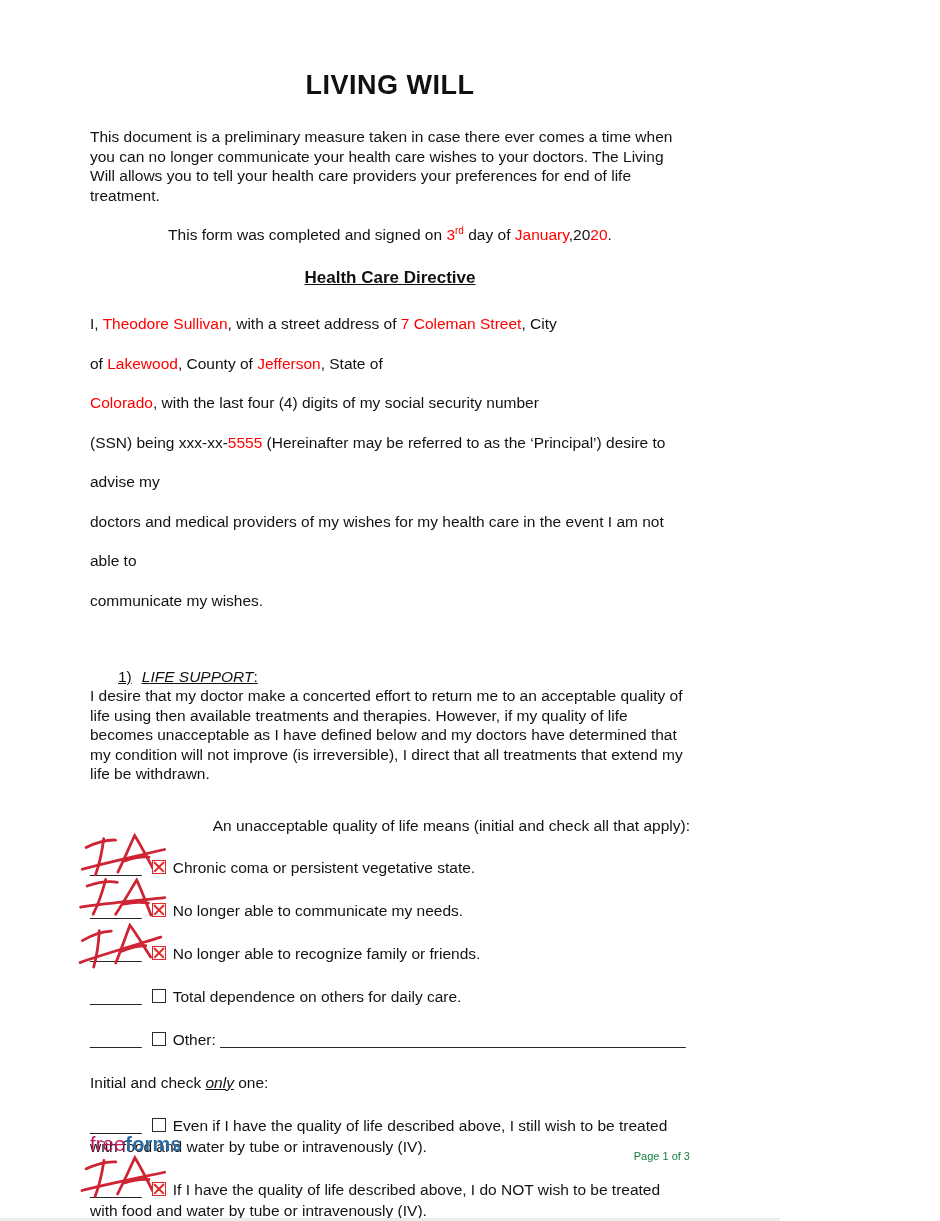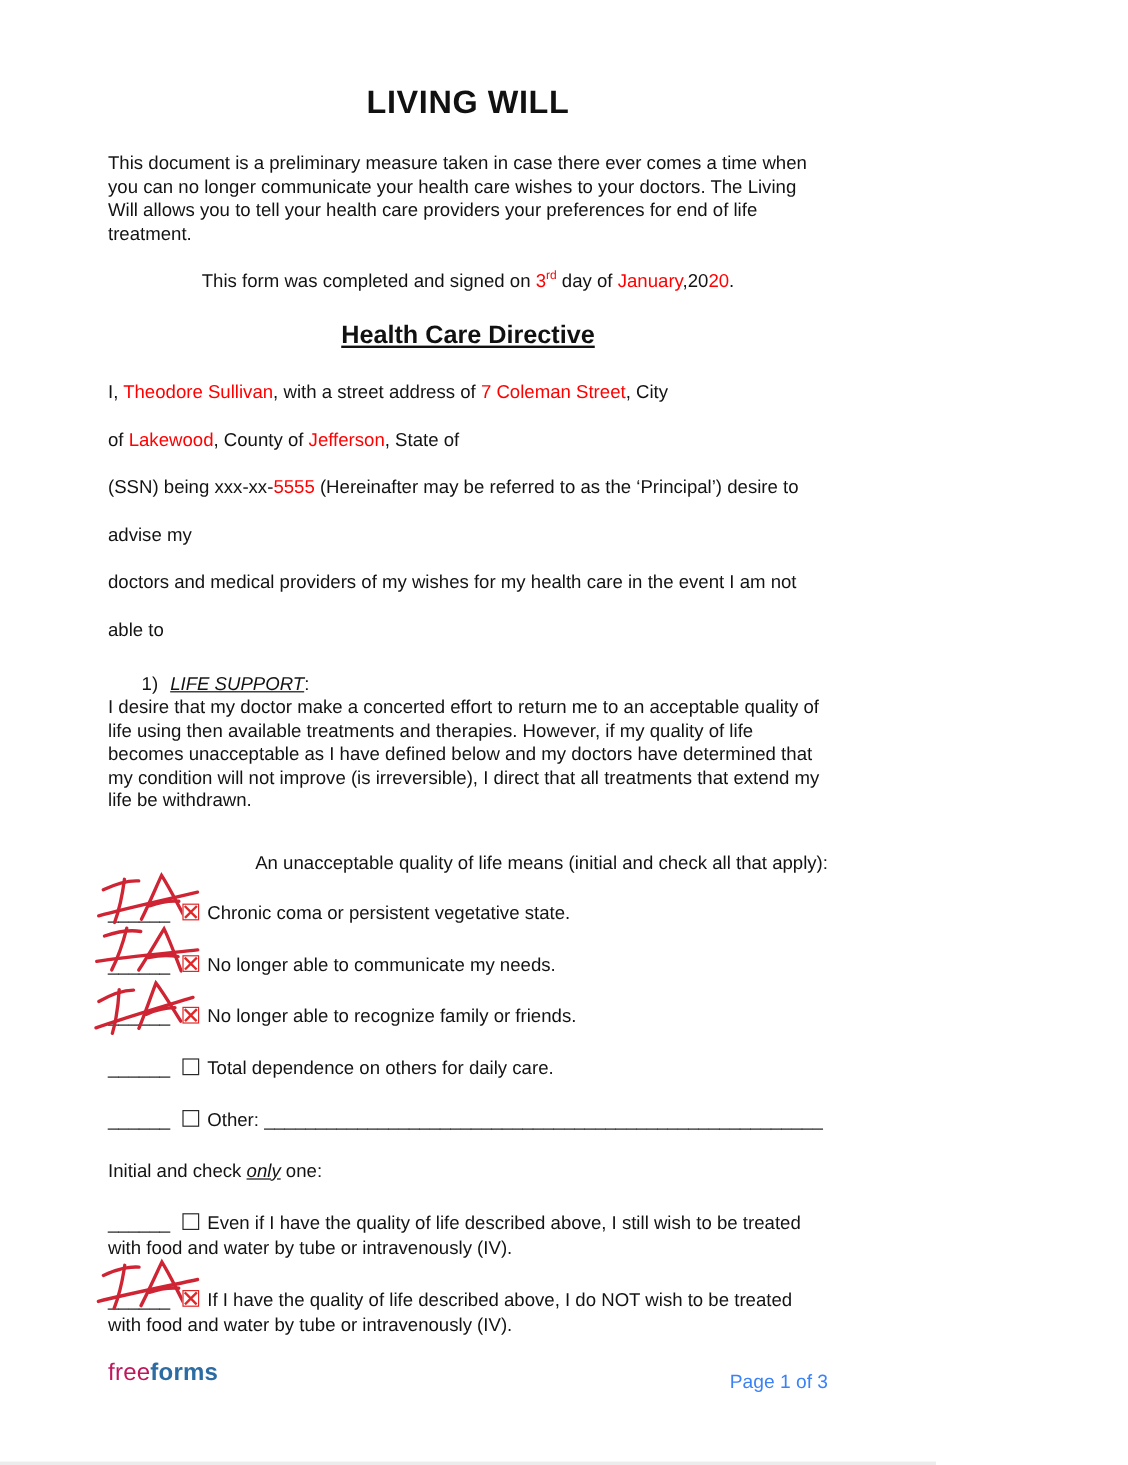--- a/index.html
+++ b/index.html
@@ -8,39 +8,39 @@
     font-family:"Liberation Sans", sans-serif;font-size:15.5px;color:#131313;
     box-sizing:border-box;padding:0 90px;overflow:hidden;
     border-bottom:3px solid #ececec;
   }
   h1.title{margin:0;padding-top:70px;text-align:center;font-size:27px;font-weight:bold;letter-spacing:.5px;color:#111;}
   p{margin:0;}
   .intro{margin-top:26px;line-height:19.5px;}
   .signed{margin-top:21px;text-align:center;}
   .red{color:#ff0000;}
   sup{font-size:10px;line-height:0;}
-  h2.dir-head{margin:24px 0 0 0;text-align:center;font-size:21px;font-weight:bold;text-decoration:underline;color:#111;}
+  h2.dir-head{margin:24px 0 0 0;text-align:center;font-size:17px;font-weight:bold;text-decoration:underline;color:#111;}
   .dblock{margin-top:16px;line-height:39.5px;}
-  .sec-head{margin-top:17px;padding-left:28px;}
+  .sec-head{margin-top:48px;padding-left:28px;text-decoration:underline;}
   .sec-head .gap{display:inline-block;width:10px;}
   .ital-ul{font-style:italic;text-decoration:underline;}
   .sec-body{line-height:19.5px;}
   .check-intro{margin-top:33px;text-align:right;}
   .check-row{margin-top:22px;line-height:21px;}
   .blank-wrap{position:relative;display:inline-block;}
   .scribble{position:absolute;left:-12px;top:-25px;width:90px;height:43px;pointer-events:none;}
   .cbx{display:inline-block;width:12px;height:12px;border:1.5px solid #2a2a2a;position:relative;margin:0 7px 0 10px;vertical-align:-1px;background:#fff;}
   .cbx.checked{border-color:#e02828;}
   .cbx.checked::before,.cbx.checked::after{content:"";position:absolute;top:5px;left:-1px;width:14px;height:1.7px;background:#e02828;}
   .cbx.checked::before{transform:rotate(45deg);}
   .cbx.checked::after{transform:rotate(-45deg);}
   .brand{position:absolute;left:90px;bottom:62px;font-size:20px;letter-spacing:.2px;}
   .brand .free{color:#be185d;}
   .brand .forms{color:#2d6ca2;font-weight:bold;}
-  .pagenum{position:absolute;right:90px;bottom:56px;font-size:16px;color:#3b82f6;}
+  .pagenum{position:absolute;right:90px;bottom:56px;font-size:11px;color:#15803d;}
   svg.defs{position:absolute;width:0;height:0;}
 </style>
 </head>
 <body>
 
 <svg class="defs" aria-hidden="true">
   <defs>
     <g id="scrib" fill="none" stroke="#cf2433" stroke-width="2.6" stroke-linecap="round">
       <path d="M3 32 C 22 28, 56 23, 81 19"></path>
       <path d="M25 5 C 23 15, 20 27, 15 38"></path>
@@ -57,22 +57,24 @@
 
   <p class="intro">This document is a preliminary measure taken in case there ever comes a time when you can no longer communicate your health care wishes to your doctors. The Living Will allows you to tell your health care providers your preferences for end of life treatment.</p>
 
   <p class="signed"><span>This form was completed and signed on </span><span class="red"><span>3</span><sup>rd</sup></span><span> day of </span><span class="red">January</span><span>,20</span><span class="red">20</span><span>.</span></p>
 
   <h2 class="dir-head">Health Care Directive</h2>
 
   <div class="dblock">
     <div><span>I, </span><span class="red">Theodore Sullivan</span><span>, with a street address of </span><span class="red">7 Coleman Street</span><span>, City</span></div>
     <div><span>of </span><span class="red">Lakewood</span><span>, County of </span><span class="red">Jefferson</span><span>, State of</span></div>
+    <div><span class="red">Colorado</span><span>, with the last four (4) digits of my social security number</span></div>
     <div><span>(SSN) being xxx-xx-</span><span class="red">5555</span><span> (Hereinafter may be referred to as the ‘Principal’) desire to advise my</span></div>
     <div>doctors and medical providers of my wishes for my health care in the event I am not able to</div>
+    <div>communicate my wishes.</div>
   </div>
 
   <p class="sec-head"><span>1)</span><span class="gap"></span><span class="ital-ul">LIFE SUPPORT</span><span>:</span></p>
 
   <p class="sec-body">I desire that my doctor make a concerted effort to return me to an acceptable quality of life using then available treatments and therapies. However, if my quality of life becomes unacceptable as I have defined below and my doctors have determined that my condition will not improve (is irreversible), I direct that all treatments that extend my life be withdrawn.</p>
 
   <p class="check-intro">An unacceptable quality of life means (initial and check all that apply):</p>
 
   <p class="check-row">
     <span class="blank-wrap"><span>______</span><svg class="scribble" style="transform:rotate(-4deg);" viewBox="0 0 84 40">

